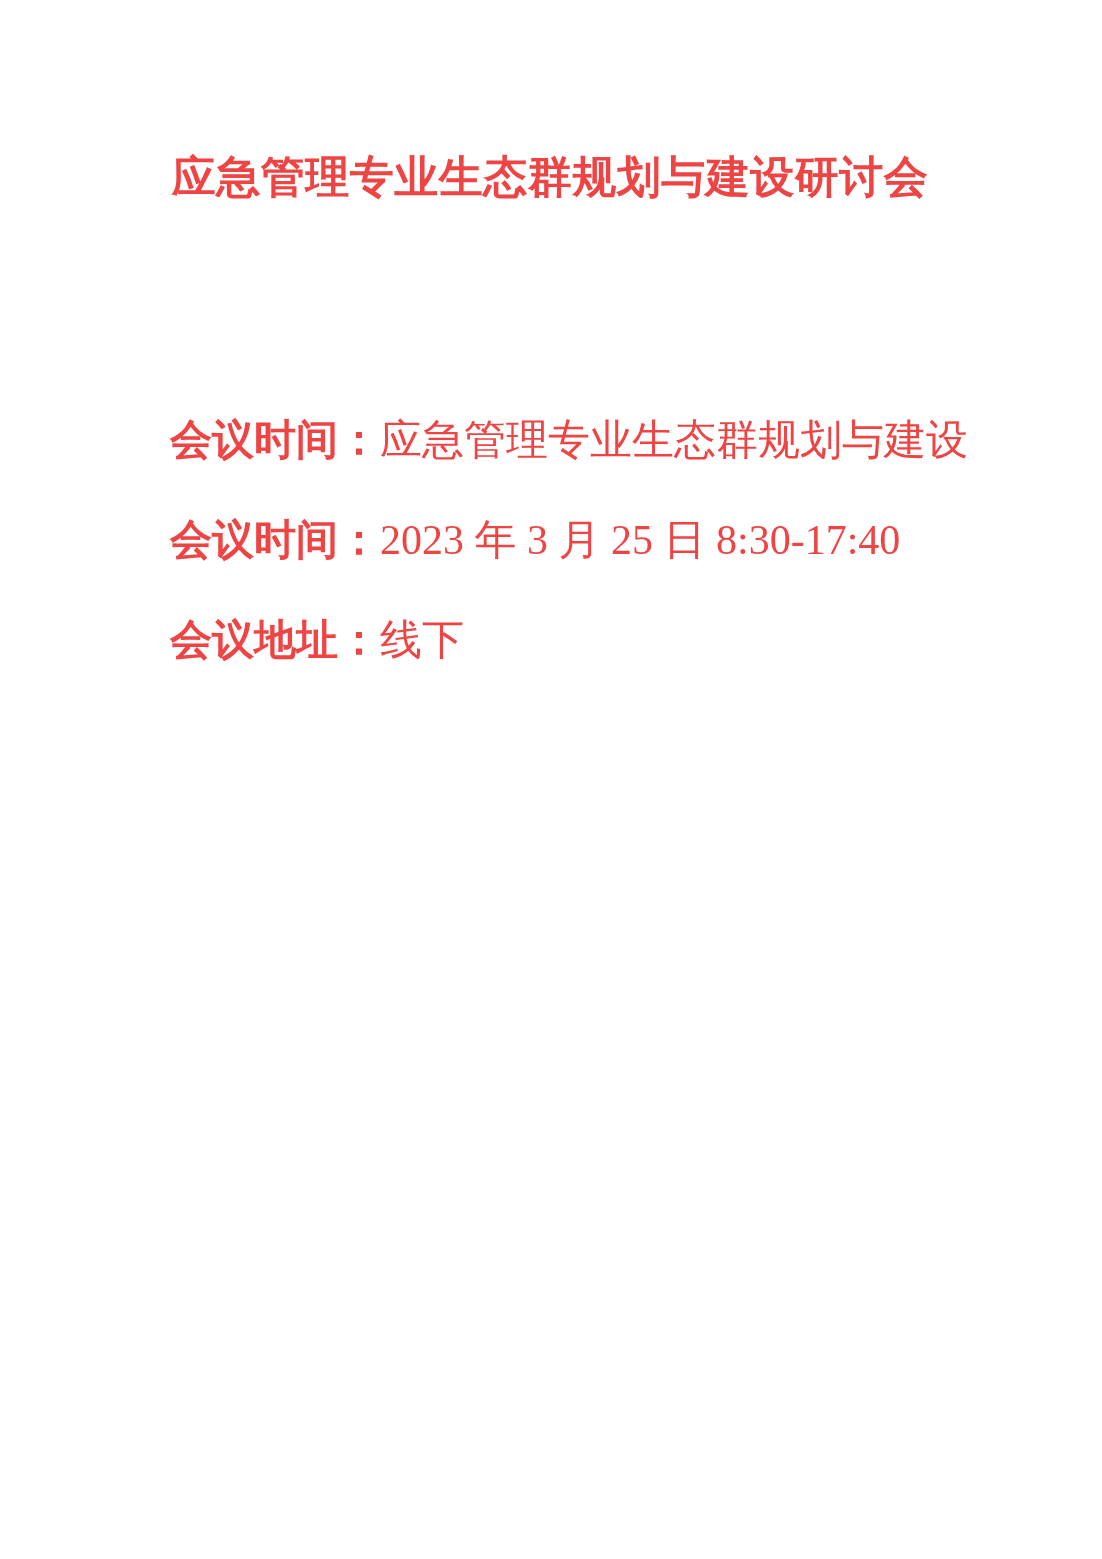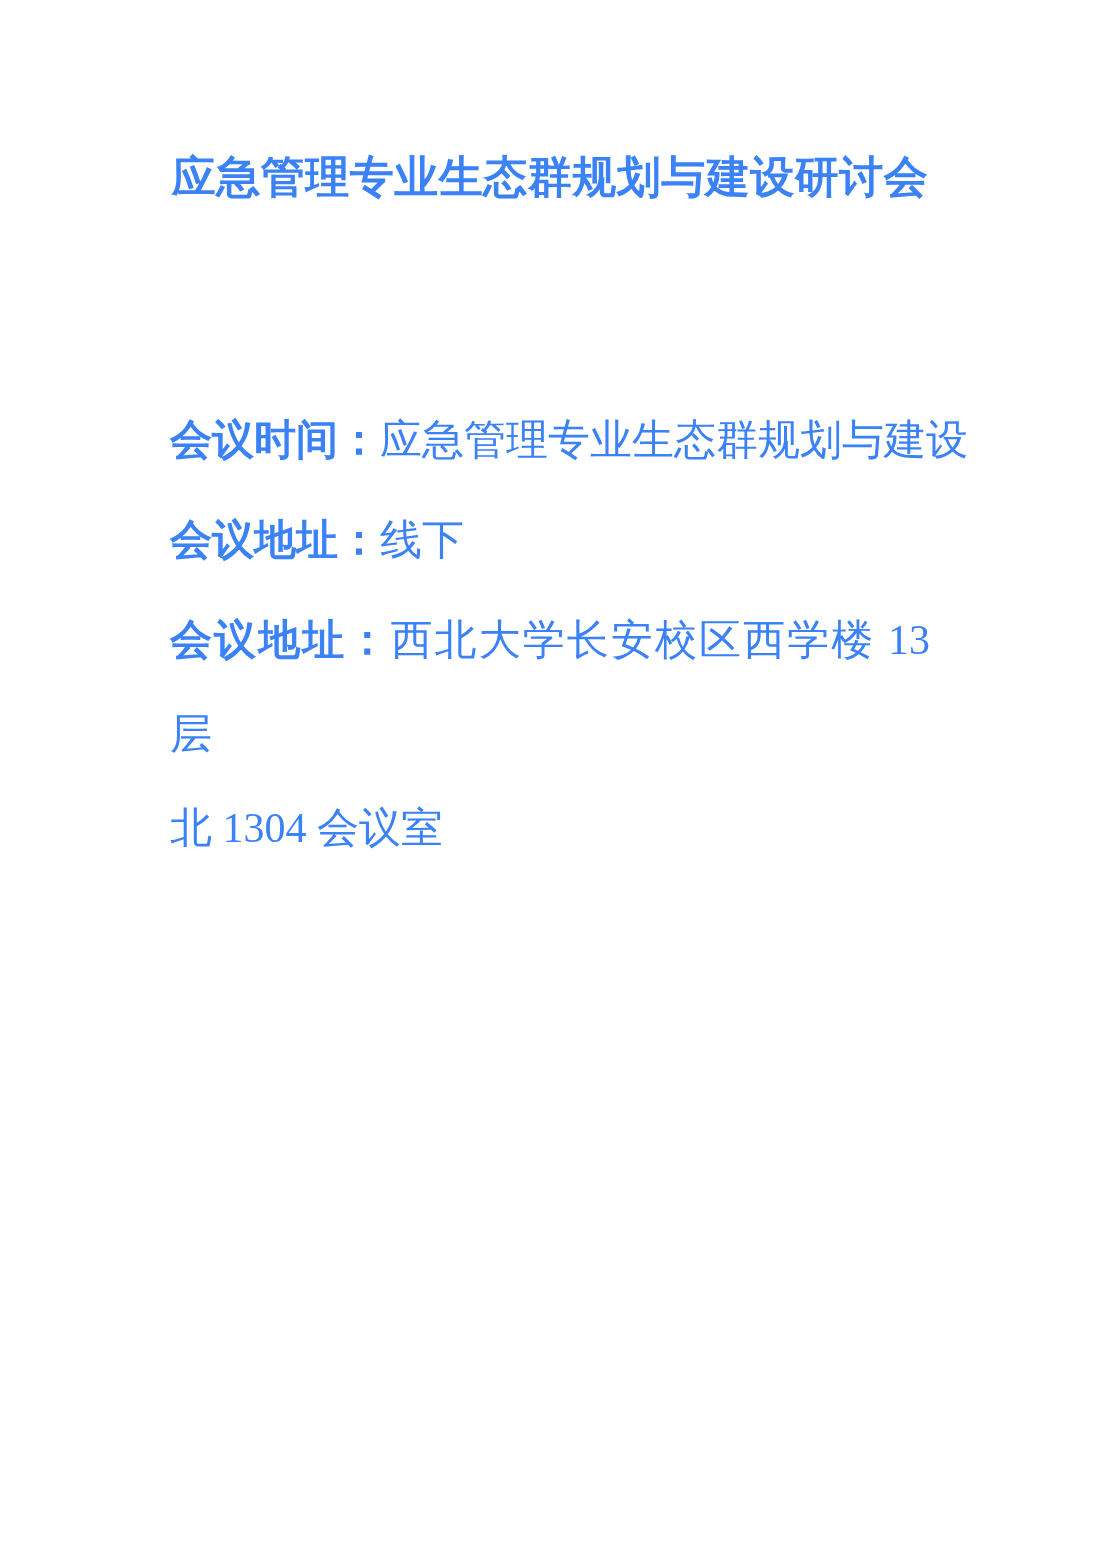--- a/index.html
+++ b/index.html
@@ -6,21 +6,21 @@
     margin: 0;
     padding: 0;
     background: #ffffff;
   }
   .page {
     position: relative;
     width: 1102px;
     height: 1559px;
     margin: 0 auto;
     background: #ffffff;
-    color: #3b82f6;
+    color: #ef4444;
     box-sizing: border-box;
     padding: 133px 172px 0 170px;
     overflow: hidden;
   }
   .doc-title {
     font-family: "Liberation Sans", "DejaVu Sans", sans-serif;
     font-weight: 800;
     font-size: 44px;
     line-height: 88px;
     text-align: center;
@@ -63,26 +63,23 @@
 <div class="page">
 
   <div class="doc-title">
     <div class="title-line">应急管理专业生态群规划与建设研讨会</div>
   </div>
 
   <div class="doc-body">
 
     <p class="para single"><span class="label">会议时间：</span><span class="value">应急管理专业生态群规划与建设</span></p>
 
+    <p class="para single"><span class="label">会议时间：</span><span class="value">2023 年 3 月 25 日 8:30-17:40</span></p>
 
     <p class="para single"><span class="label">会议地址：</span><span class="value">线下</span></p>
 
-    <p class="para address">
-        <span class="line fill"><span class="label">会议地址：</span><span class="value">西北大学长安校区西学楼 13 层</span></span>
-        <span class="line value">北 1304 会议室</span>
-      </p>
 
     <p class="para notes">
       </p>
 
   </div>
 
 </div>
 
 </body></html>

